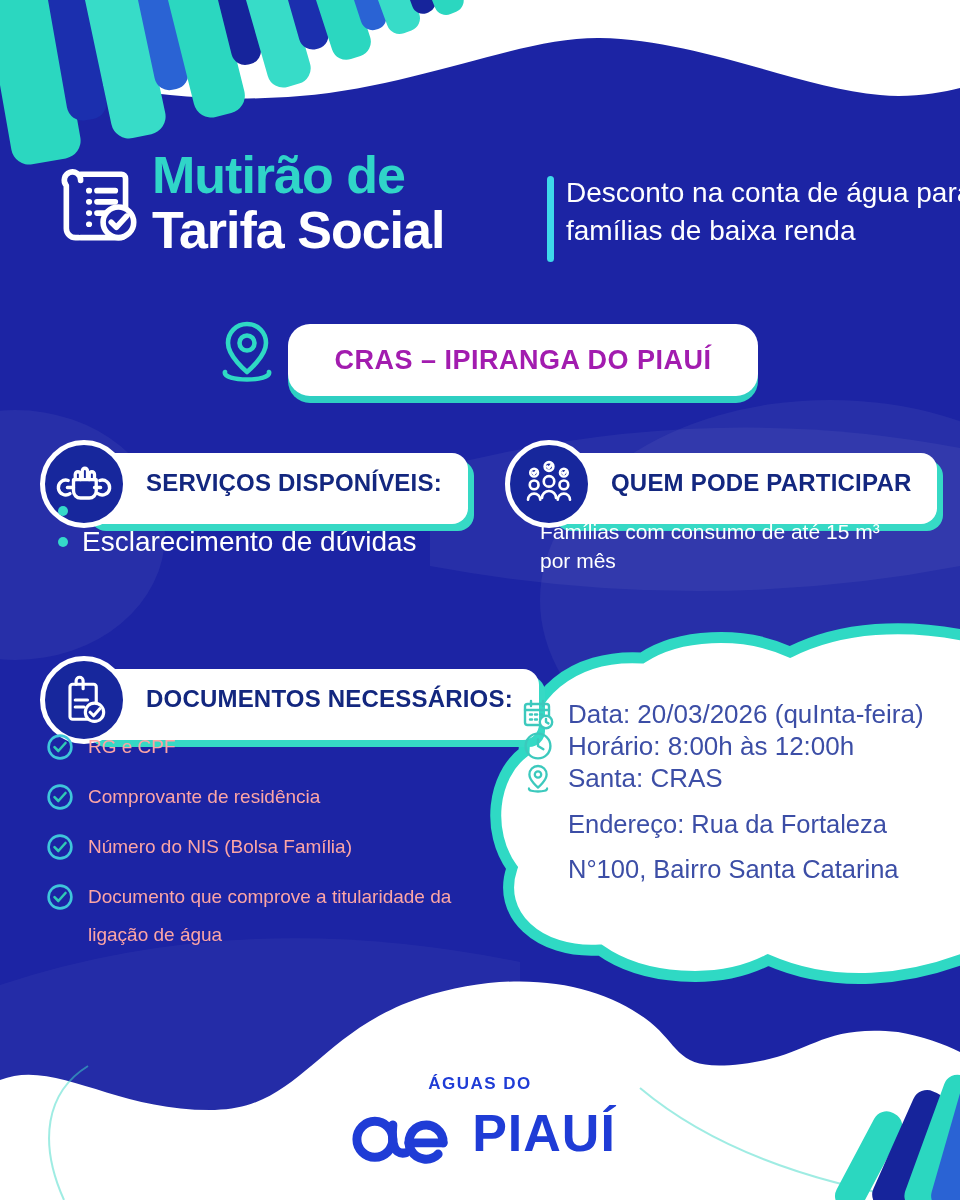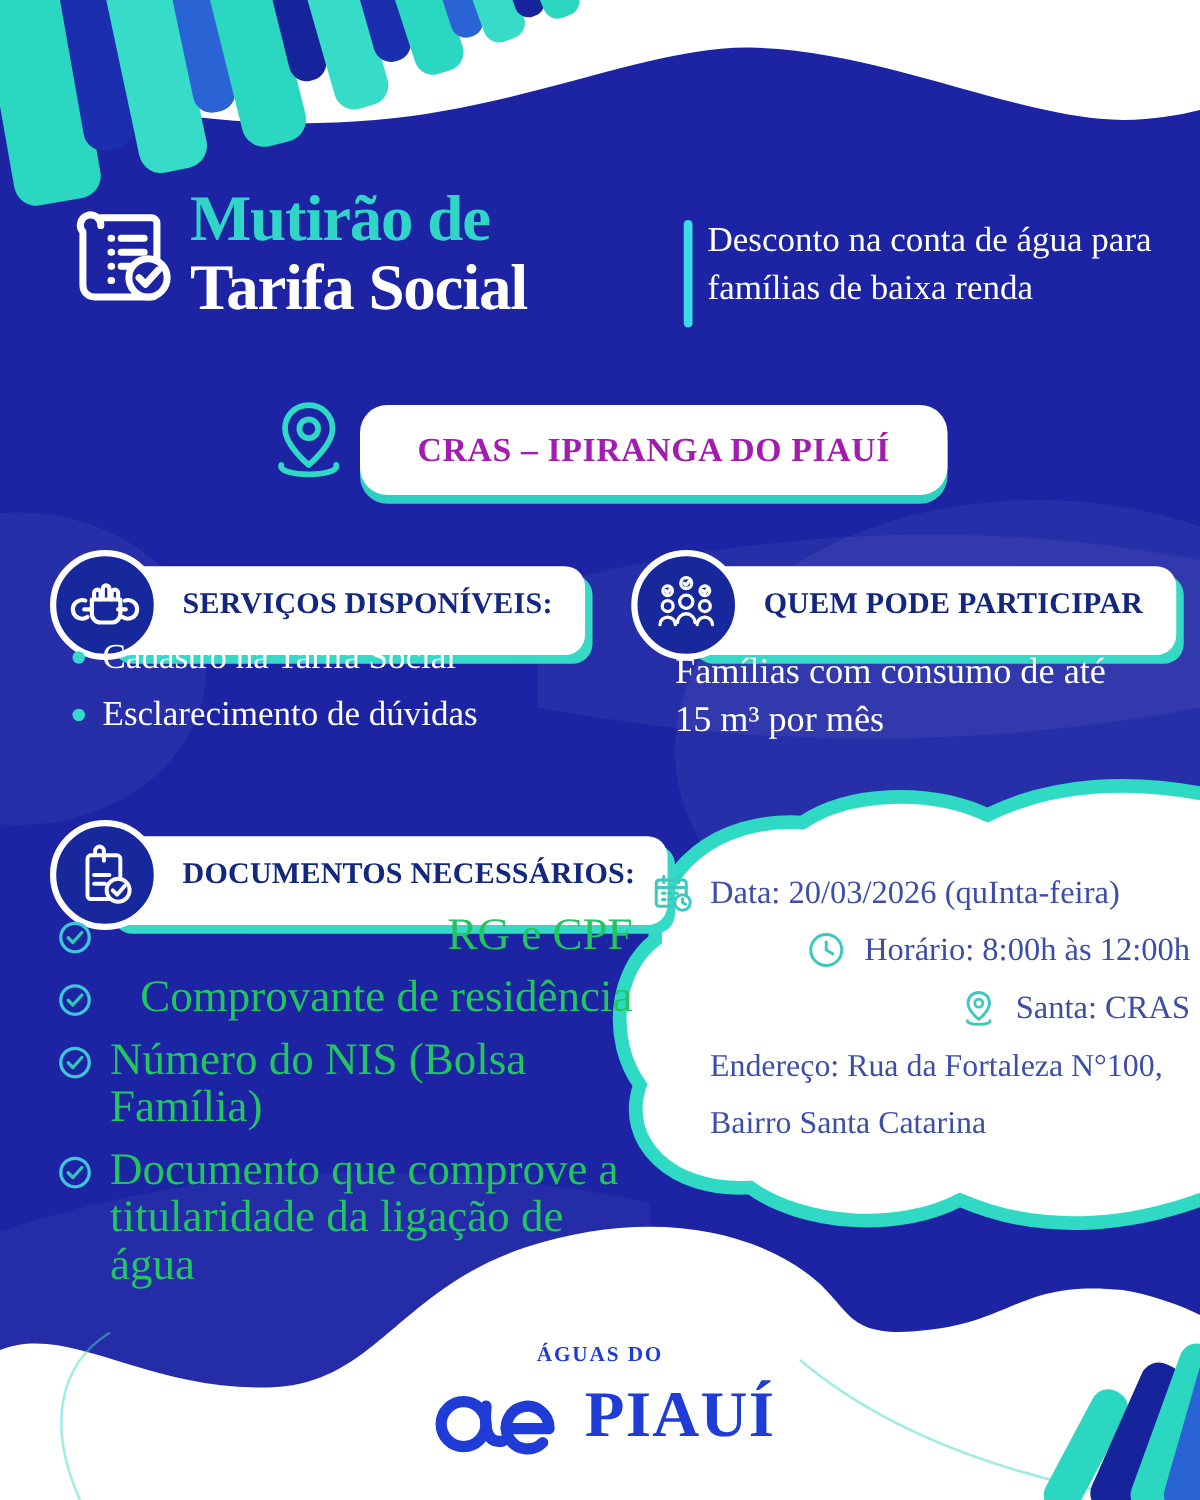--- a/index.html
+++ b/index.html
@@ -1,19 +1,19 @@
 <!DOCTYPE html>
 <html><head>
 <meta charset="utf-8">
 <style>
   html,body{margin:0;padding:0;background:#0e1464;}
   .poster{
     position:relative;width:960px;height:1200px;overflow:hidden;
     background:#1c24a4;
-    font-family:Liberation Serif, serif;
+    font-family:Liberation Sans, sans-serif;
   }
   .layer{position:absolute;inset:0;pointer-events:none;}
   
   .hdr-icon{position:absolute;left:50px;top:160px;width:98px;height:98px;}
   .title{position:absolute;left:152px;top:148px;line-height:1.06;font-weight:700;letter-spacing:-1px;}
   .title .t1{font-size:52px;color:#30d5c8;display:block;}
   .title .t2{font-size:52px;color:#ffffff;display:block;}
   .vbar{position:absolute;left:547px;top:176px;width:7px;height:86px;border-radius:4px;background:#3ed9ea;}
   .tagline{position:absolute;left:566px;top:174px;width:410px;color:#ffffff;font-size:28px;line-height:1.34;font-weight:400;}
   
@@ -38,29 +38,29 @@
   }
   .badge .circ svg{width:56px;height:56px;}
   #badge-services{left:40px;top:440px;}
   #badge-participants{left:505px;top:440px;}
   #badge-documents{left:40px;top:656px;}
   
   .bullets{position:absolute;left:58px;top:506px;list-style:none;margin:0;padding:0;}
   .bullets li{display:flex;align-items:center;color:#ffffff;font-size:28px;line-height:40px;font-weight:500;}
   .bullets li + li{margin-top:6px;}
   .bullets .dot{width:10px;height:10px;border-radius:50%;background:#35d9c9;margin-right:14px;flex:0 0 auto;}
-  .part-text{position:absolute;left:540px;top:518px;width:345px;color:#ffffff;font-size:29px;line-height:1.36;font-weight:500;}
+  .part-text{position:absolute;left:540px;top:518px;width:345px;color:#ffffff;font-size:21px;line-height:1.36;font-weight:500;}
   .checklist{position:absolute;left:46px;top:728px;list-style:none;margin:0;padding:0;width:460px;}
-  .checklist li{display:flex;align-items:flex-start;color:#22c55e;font-size:36px;line-height:38px;font-weight:500;justify-content:space-between;}
+  .checklist li{display:flex;align-items:flex-start;color:#fca5a5;font-size:19px;line-height:38px;font-weight:500;}
   .checklist li + li{margin-top:12px;}
   .checklist .ck{flex:0 0 auto;width:28px;height:28px;margin:5px 14px 0 0;}
   
   .event{position:absolute;left:522px;top:698px;width:430px;color:#3c4ea6;}
   .ev-row{display:flex;align-items:center;gap:14px;font-size:26px;font-weight:500;}
-  .ev-row + .ev-row{margin-top:14px;justify-content:flex-end;}
+  .ev-row + .ev-row{}
   .ev-row svg{flex:0 0 auto;width:32px;height:32px;}
   .ev-addr{margin:8px 0 0 46px;width:396px;font-size:25.5px;line-height:45px;font-weight:500;}
   
   .footer{position:absolute;left:0;right:0;top:1074px;text-align:center;color:#1f3cd6;}
   .brand-top{font-size:17px;font-weight:700;letter-spacing:1.5px;}
   .brand-row{margin-top:4px;display:flex;align-items:center;justify-content:center;gap:16px;}
   .brand-row svg{width:112px;height:70px;}
   .brand-name{font-size:52px;font-weight:800;letter-spacing:1px;line-height:1;}
 </style>
 </head>
@@ -162,21 +162,20 @@
         <path d="M22 27 v-6 a3 3 0 0 1 6 0 v6 M30 25 v-8 a3 3 0 0 1 6 0 v8 M38 27 v-6 a3 3 0 0 1 6 0 v6"></path>
         <path d="M20 27 h26 v13 a8 8 0 0 1 -8 8 h-10 a8 8 0 0 1 -8 -8 z"></path>
         <path d="M14 28 a8.5 8.5 0 1 0 2 15 M50 28 a8.5 8.5 0 1 1 -2 15"></path>
         <path d="M13 36 h7 M44 36 h7"></path>
       </svg>
     </div>
   </div>
   <ul class="bullets">
     <li>
         <span class="dot"></span>
-        <span>Cadastro na Tarifa Social</span>
       </li>
     <li>
         <span class="dot"></span>
         <span>Esclarecimento de dúvidas</span>
       </li>
   </ul>
 
   <div class="badge" id="badge-participants">
     <div class="pill">QUEM PODE PARTICIPAR</div>
     <div class="circ">

